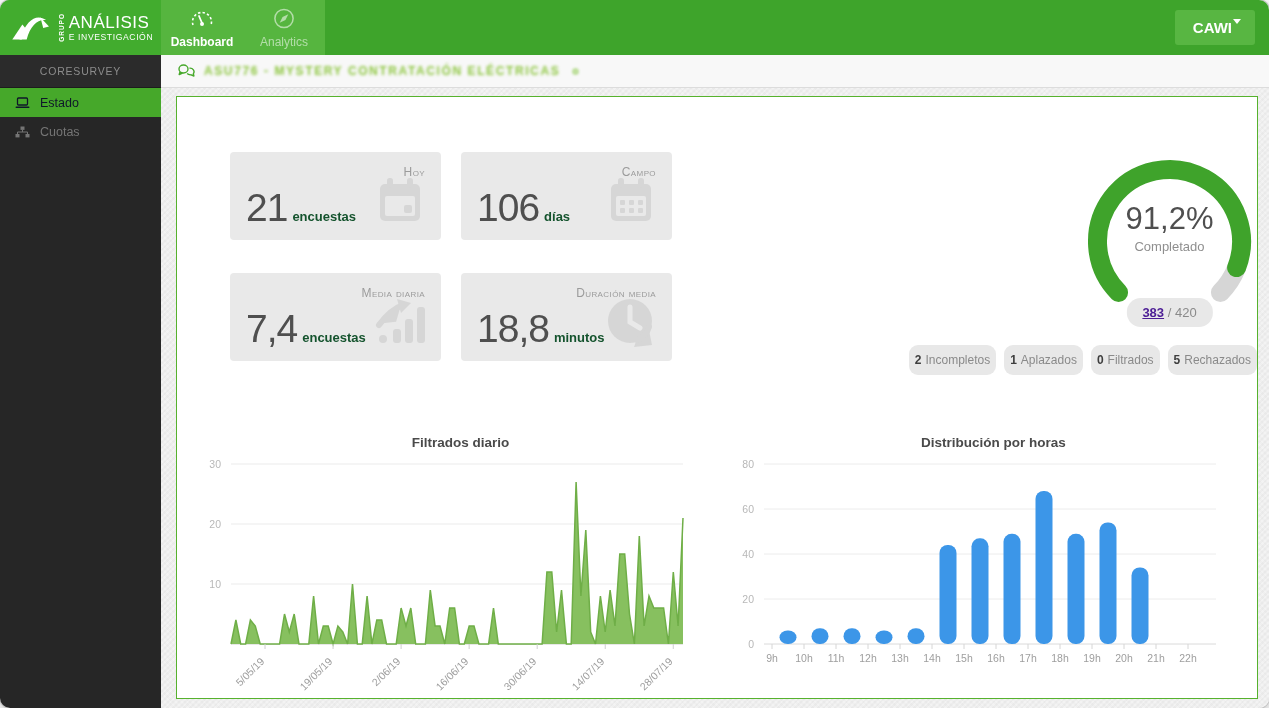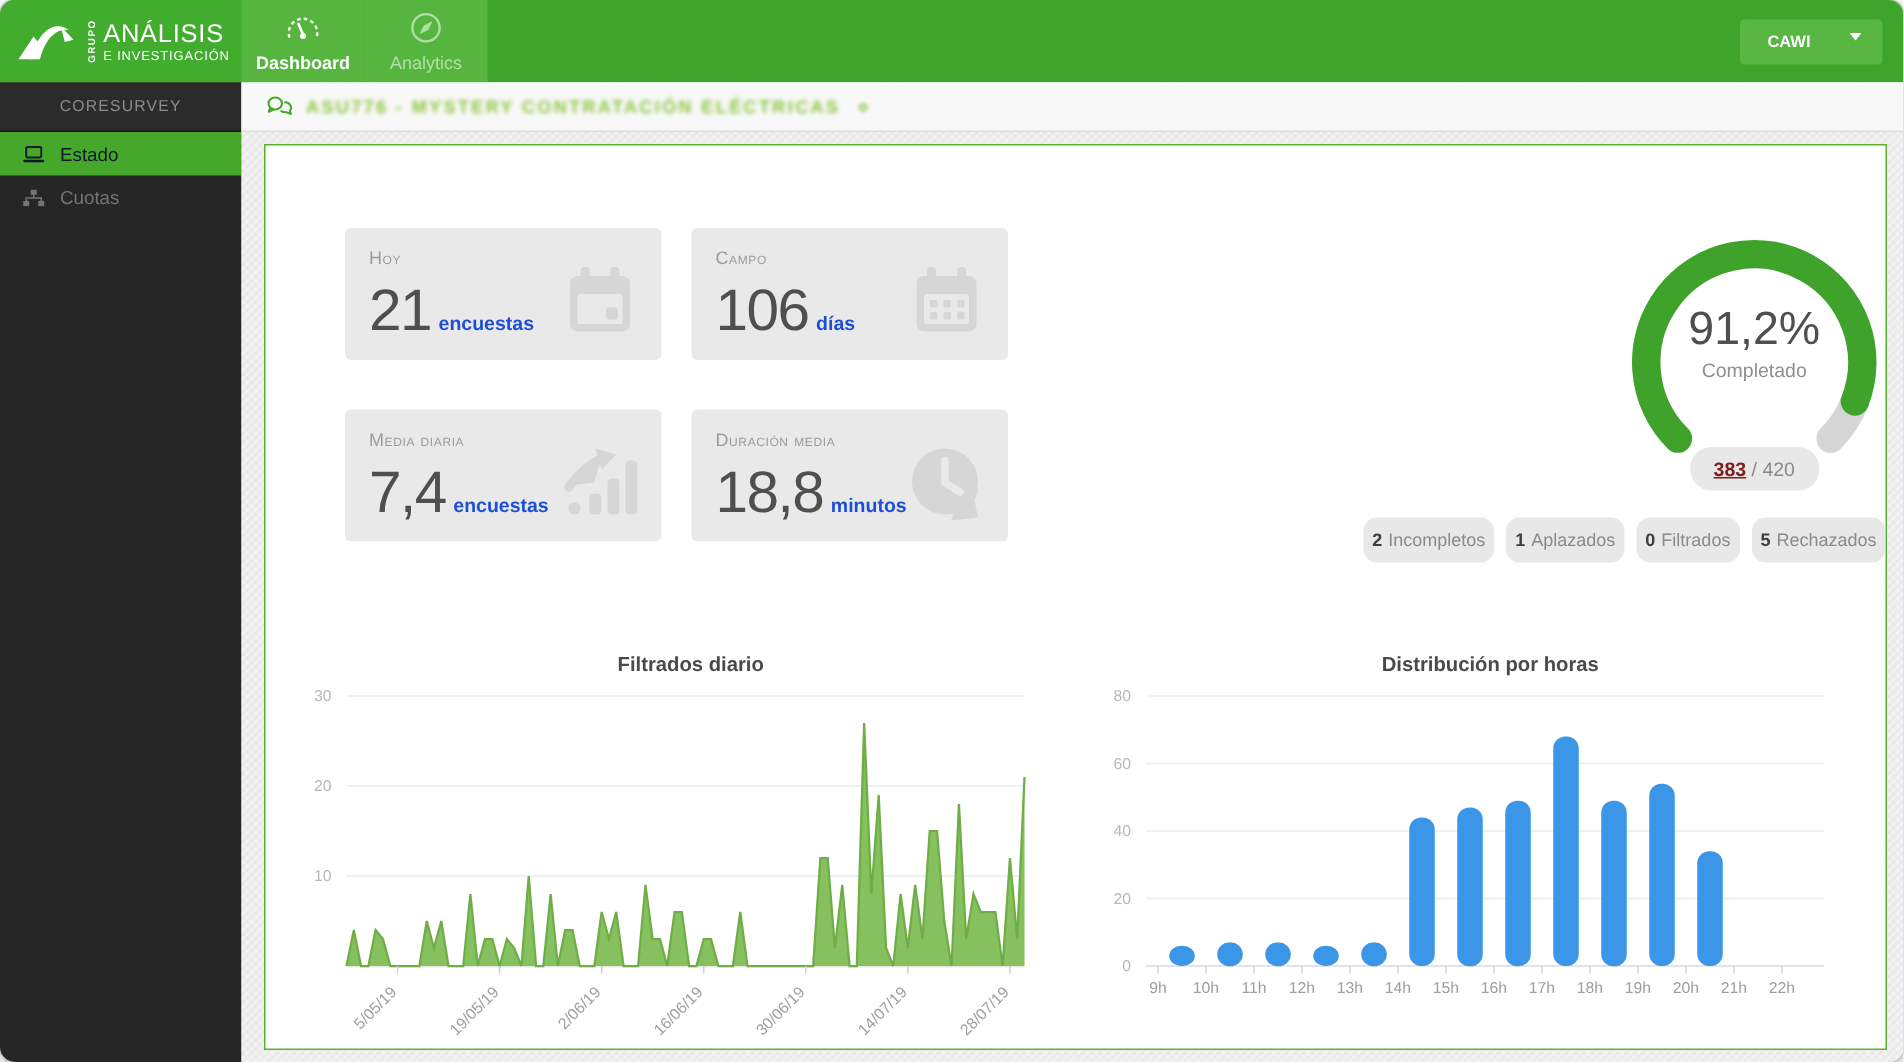--- a/index.html
+++ b/index.html
@@ -16,21 +16,21 @@
   .logo-text .l1 { font-size:17px; font-weight:400; letter-spacing:.5px; }
   .logo-text .l2 { font-size:8.6px; letter-spacing:.6px; margin-top:2px; }
   .tabs { display:flex; }
   .tab { width:82px; background:#56b53f; display:flex; flex-direction:column; align-items:center; justify-content:flex-end; padding:7px 0 6px; cursor:pointer; }
   .tab .tab-label { font-size:12px; color:rgba(255,255,255,.55); margin-top:5px; }
   .tab.active .tab-label { color:#fff; font-weight:bold; }
   .tab svg { opacity:.55; }
   .tab.active svg { opacity:1; }
   .nav-spacer { flex:1; }
   .user-btn { align-self:center; margin-right:14px; background:#58b642; border-radius:3px; padding:9px 14px 9px 18px;
-              color:#fff; font-weight:bold; font-size:11px; display:flex; align-items:flex-start; gap:26px; cursor:pointer; }
+              color:#fff; font-weight:bold; font-size:15px; display:flex; align-items:flex-start; gap:1px; cursor:pointer; }
   .caret { width:0; height:0; border-left:4px solid transparent; border-right:4px solid transparent; border-top:5px solid #fff; }
 
   
   .body-row { display:flex; height:653px; }
   .sidebar { width:161px; background:#262626; flex:none; }
   .sidebar-section { height:33px; line-height:33px; text-align:center; color:#8c8c8c; font-size:10.5px; letter-spacing:.8px; background:#2b2b2b; border-bottom:1px solid #1c1c1c; }
   .sidebar-item { height:29px; display:flex; align-items:center; padding-left:15px; gap:10px; color:#757575; font-size:12.5px; cursor:pointer; }
   .sidebar-item.active { background:#46a82a; color:#0f172a; }
   .sidebar-item svg { flex:none; }
 
@@ -41,32 +41,32 @@
   .crumb-text { margin-left:9px; font-size:12px; font-weight:bold; color:#8dc63f; letter-spacing:1.6px; text-transform:uppercase; filter:blur(1.4px); }
   .crumb-dot { width:7px; height:7px; border-radius:50%; background:#bfdf9d; margin-left:12px; filter:blur(1px); }
 
   .content-wrap { flex:1; padding:8px 11px 15px 15px; }
   .panel { background:#fff; border:1px solid #56b22d; height:100%; overflow:hidden; }
 
   
   .top-row { display:flex; padding-top:55px; }
   .cards { margin-left:53px; display:grid; grid-template-columns:211px 211px; gap:18px 20px; }
   .card { height:88px; background:#e9e9e9; border-radius:4px; position:relative; padding:13px 16px; }
-  .card-label { font-size:12px; color:#9b9b9b; font-variant:small-caps; letter-spacing:.4px; }
+  .card-label { font-size:12px; color:#9b9b9b; font-variant:small-caps; letter-spacing:.4px;text-align:right; }
   .card-value { position:absolute; left:16px; bottom:10px; font-size:39px; color:#4f4f4f; letter-spacing:-1px; white-space:nowrap; }
-  .card-unit { font-size:13px; font-weight:bold; color:#1d4ed8; letter-spacing:0; margin-left:5px; }
+  .card-unit { font-size:13px; font-weight:bold; color:#14532d; letter-spacing:0; margin-left:5px; }
   .card-icon { position:absolute; right:14px; bottom:12px; color:#d6d6d6; }
 
   .gauge-col { flex:1; margin-left:40px; display:flex; flex-direction:column; align-items:flex-end; padding-top:2px; }
   .gauge-wrap { position:relative; width:175px; height:175px; }
   .gauge-center { position:absolute; inset:0 0 28px 0; display:flex; flex-direction:column; align-items:center; justify-content:center; }
   .gauge-pct { font-size:31px; color:#4f4f4f; }
   .gauge-caption { font-size:13px; color:#8f8f8f; margin-top:2px; }
   .gauge-pill { position:absolute; left:50%; transform:translateX(-50%); bottom:2px; background:#e8e8e8; border-radius:14px; padding:7px 16px; font-size:13px; color:#8a8a8a; white-space:nowrap; }
-  .gauge-pill b { color:#7f1d1d;text-decoration:underline; }
+  .gauge-pill b { color:#4c1d95;text-decoration:underline; }
   .badges { display:flex; gap:8px; margin-top:16px; }
   .badge { background:#e8e8e8; border-radius:9px; padding:8px 6px; font-size:12px; color:#8a8a8a; cursor:pointer; white-space:nowrap; }
   .badge b { color:#3e3e3e; margin-right:4px; }
 
   
   .charts-row { display:flex; margin-top:60px; }
   .chart-box { width:505px; }
   .chart-box.left { margin-left:18px; }
   .chart-box.right { margin-left:28px; }
   .chart-title { text-align:center; font-size:13.5px; font-weight:bold; color:#4a4a4a; margin-bottom:4px; padding-left:26px; }

